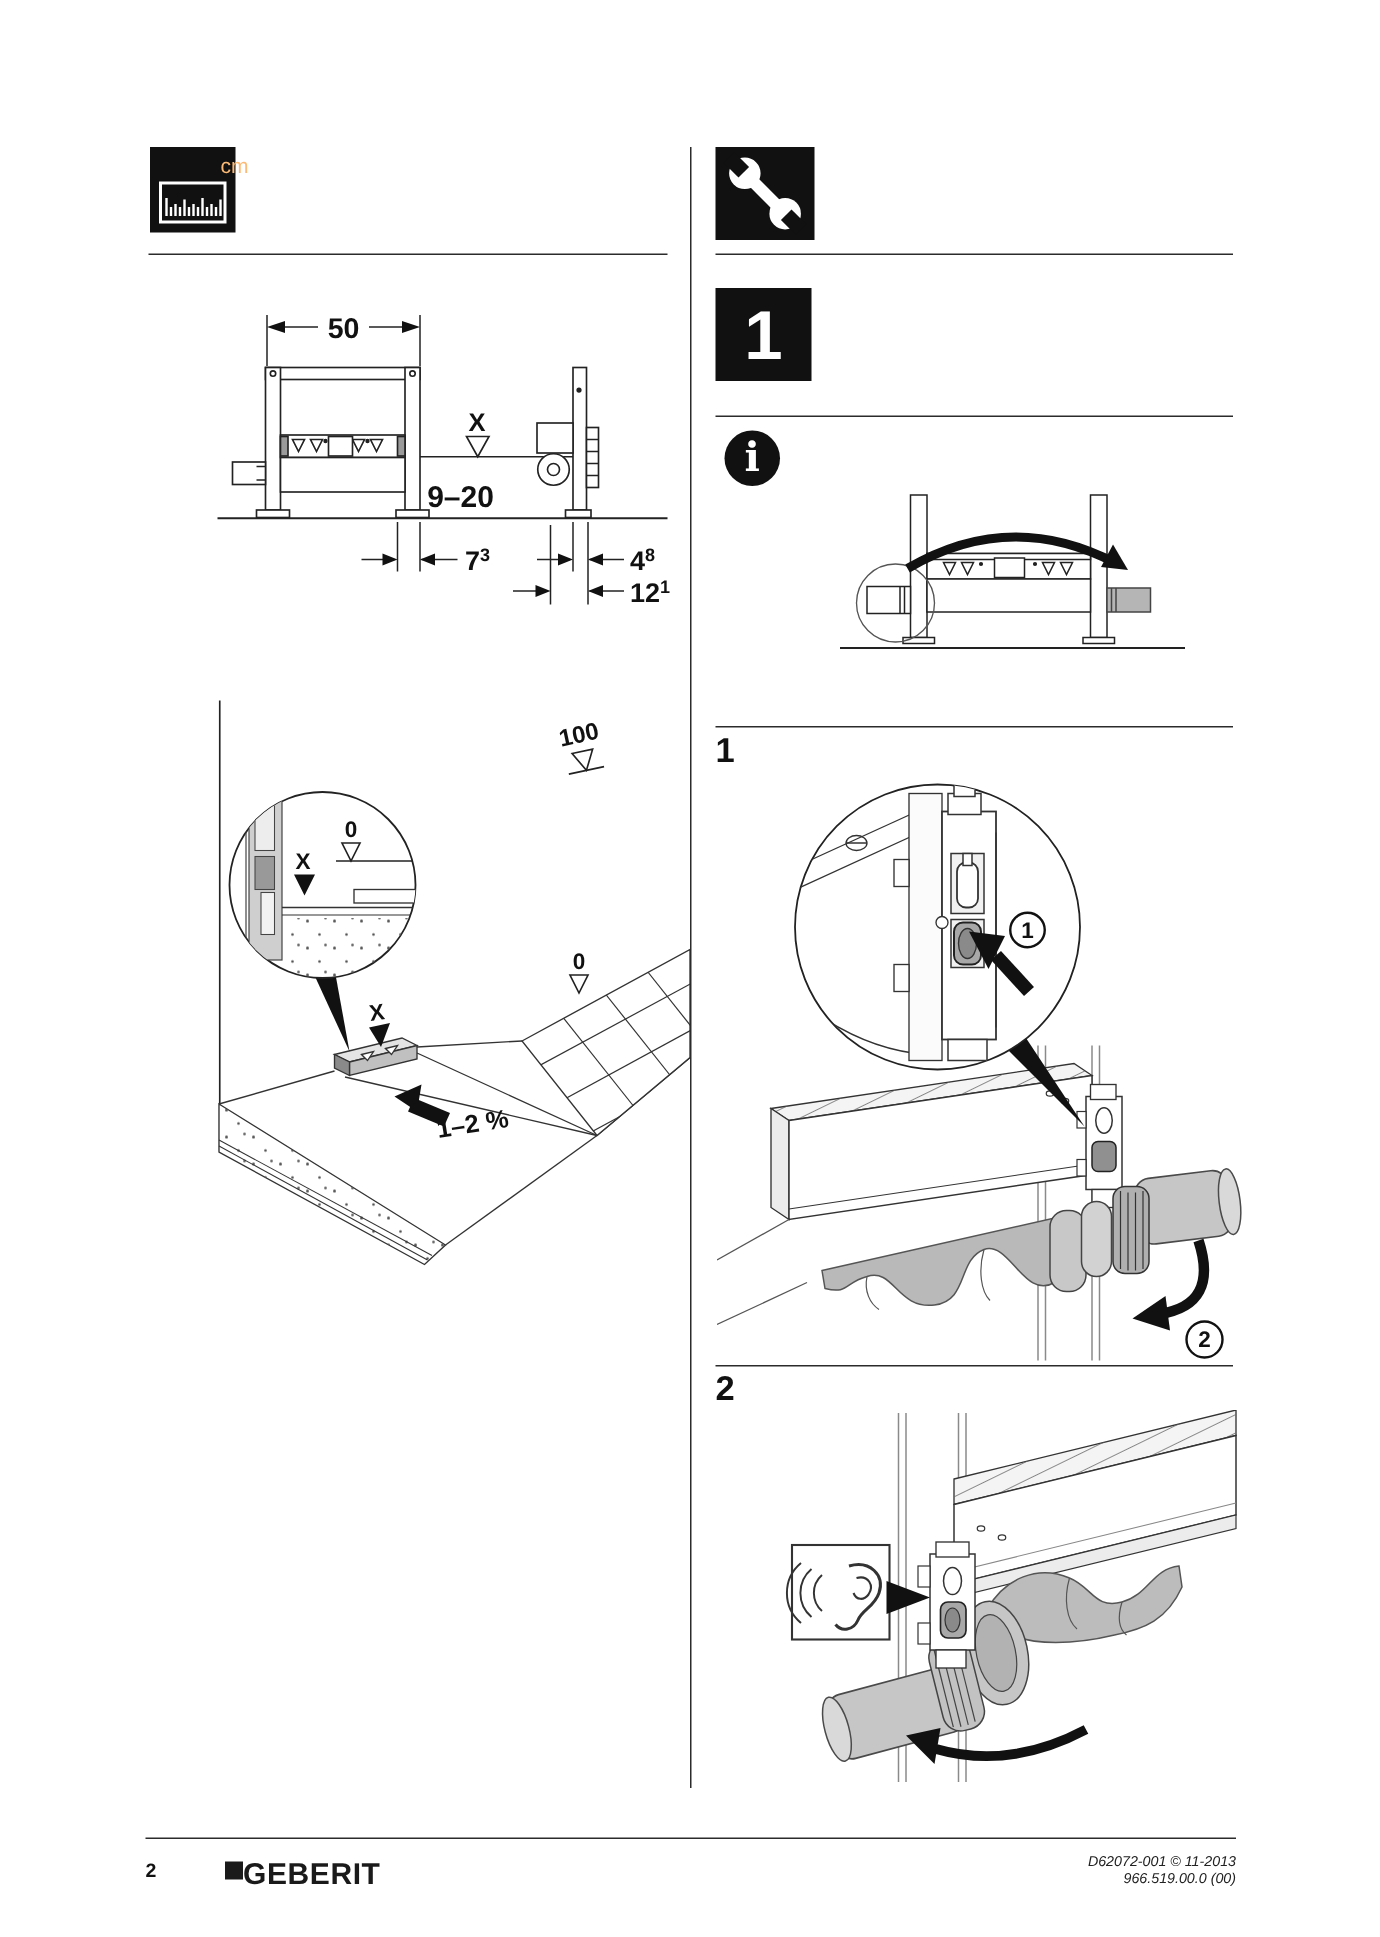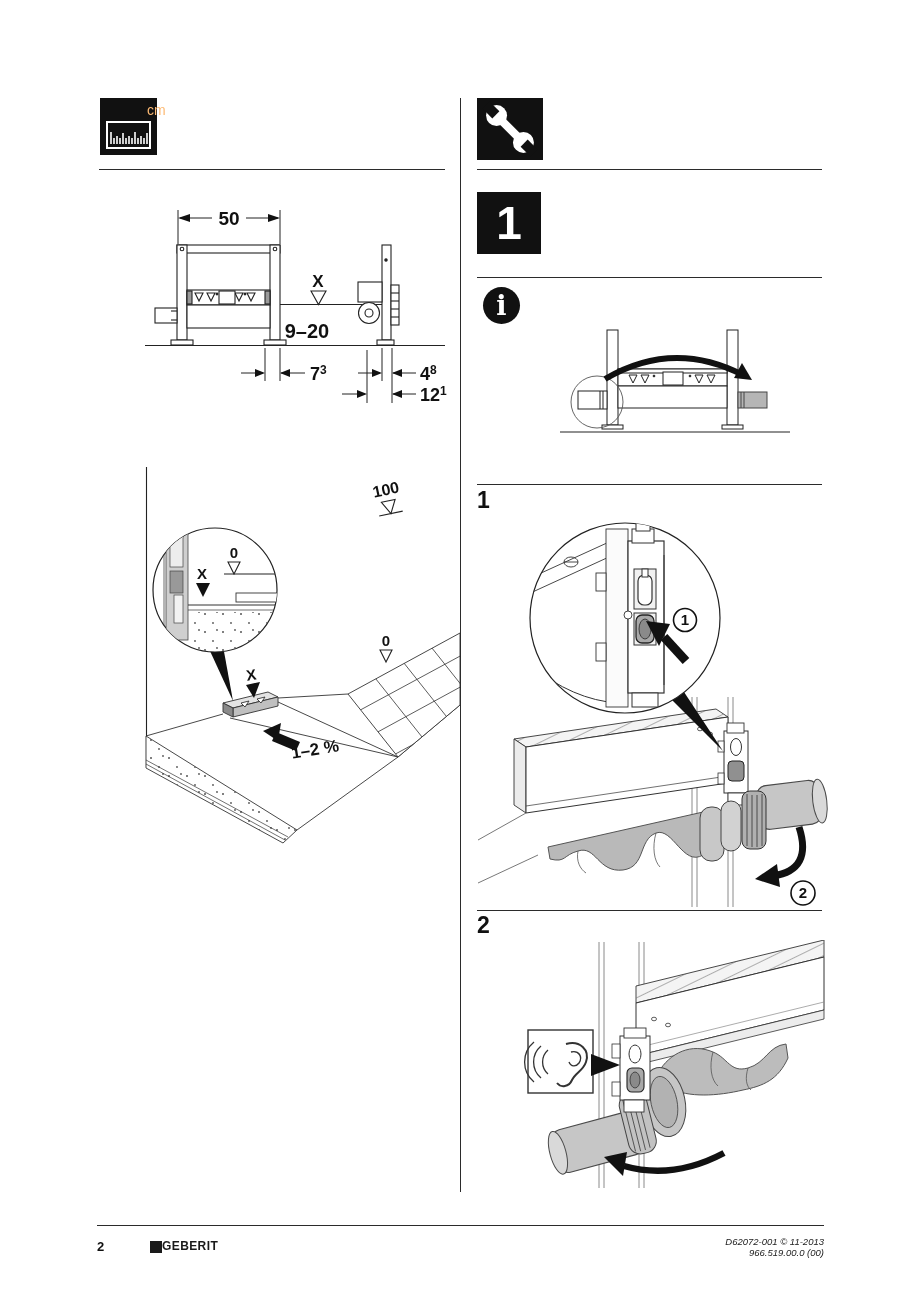--- a/index.html
+++ b/index.html
@@ -14,21 +14,21 @@
               align-items:center; justify-content:center; font-size:46px; font-weight:bold; }
   .info-circle { position:absolute; background:#111; border-radius:50%; color:#fff;
                  display:flex; align-items:center; justify-content:center;
                  font-family:"DejaVu Serif", serif; font-weight:bold; font-size:27px; }
   .step-label { position:absolute; font-size:23px; font-weight:bold; color:#111; }
   svg.draw { position:absolute; }
   svg text { font-family:"Liberation Sans", sans-serif; fill:#111; }
   .footer-page { position:absolute; left:97px; top:1239px; font-size:13px; font-weight:bold; }
   .footer-brand { position:absolute; left:150px; top:1239px; display:flex; align-items:flex-start; }
   .brand-square { width:12px; height:12px; background:#1a1a1a; margin-top:2px; }
-  .brand-text { font-size:12px; font-weight:bold; letter-spacing:0.4px; color:#1a1a1a; }
+  .brand-text { font-size:20px; font-weight:bold; letter-spacing:0.4px; color:#1a1a1a; }
   .footer-ref { position:absolute; right:96px; top:1237px; text-align:right;
                 font-size:9.5px; line-height:10.5px; color:#222;font-style:italic; }
 </style>
 </head>
 <body>
 
 <div class="page">
 
   <div class="icon-box" style="left:100px; top:98px; width:57px; height:57px;">
     <span class="cm-label">cm</span>

